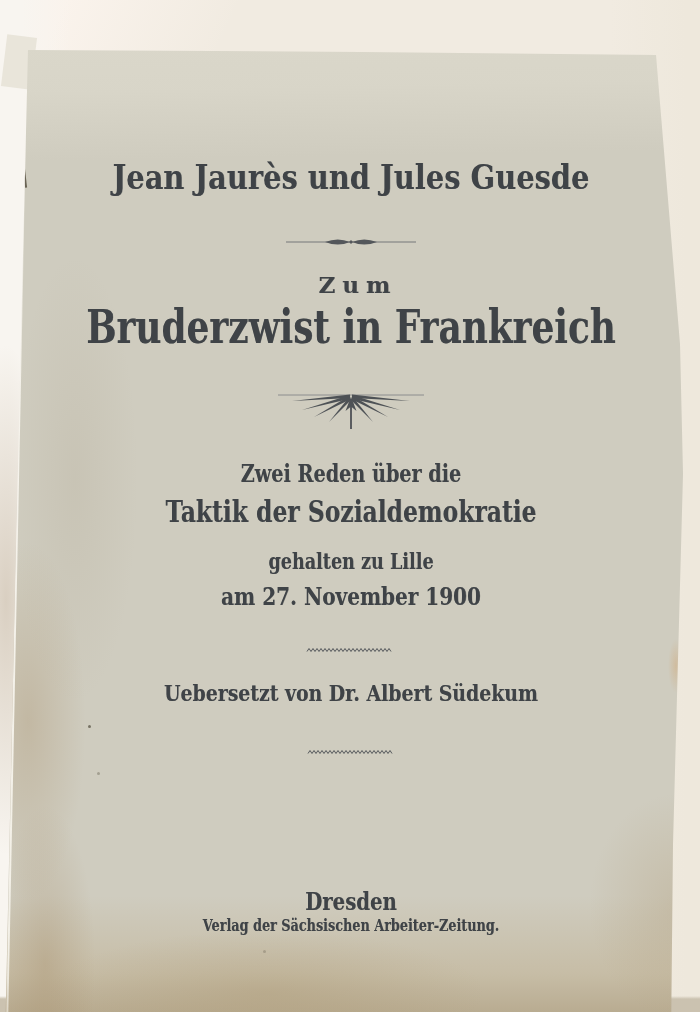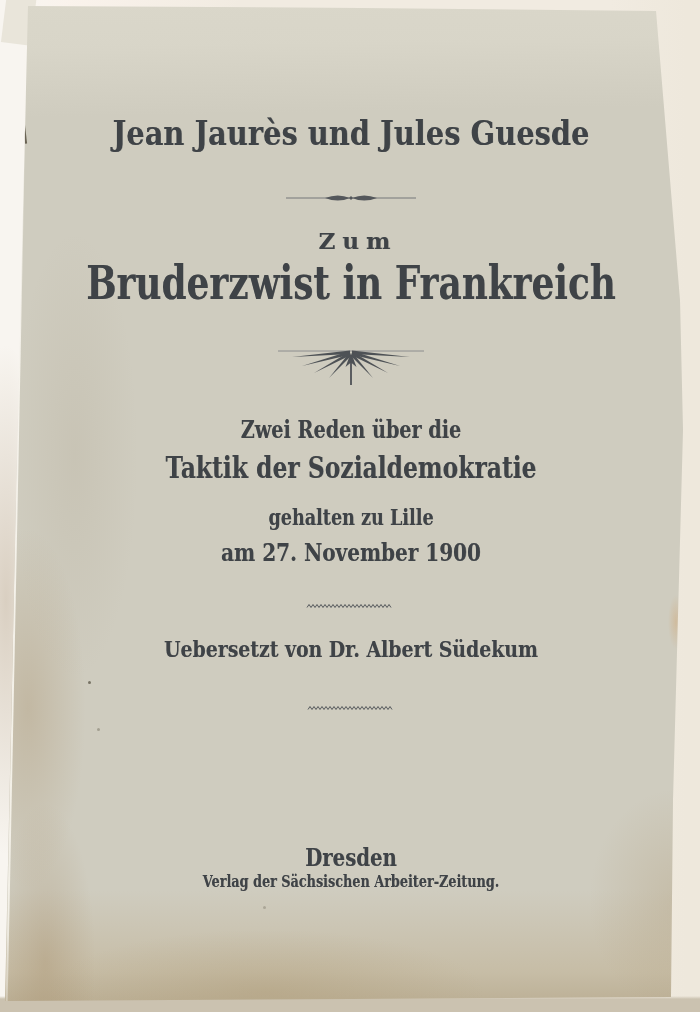--- a/index.html
+++ b/index.html
@@ -8,21 +8,21 @@
     font-family:"DejaVu Serif",serif;
     
     background-color:#f1ebe1;
     background-image:
       linear-gradient(to bottom, rgba(0,0,0,0) 0 996px, #cbc2b0 999px 100%),
       radial-gradient(ellipse 60px 340px at 6px 600px, #d9cfc1, rgba(217,207,193,0) 75%),
       linear-gradient(to right, #f8f5f0 0 22px, rgba(248,245,240,0) 70px),
       linear-gradient(115deg, #faf3ec 0 60px, rgba(250,243,236,0) 220px),
       linear-gradient(to left, #eee8dc 0 14px, rgba(238,232,220,0) 90px);
   }
-  .photo{position:absolute;inset:0;}
+  .photo{position:absolute;inset:0;margin-top:44px;}
 
   
   .under-page{
     position:absolute;left:4px;top:-8px;width:30px;height:52px;
     background:#e9e5da;transform:rotate(7deg);z-index:1;
   }
 
   
   .booklet{
     position:absolute;inset:0;z-index:2;

